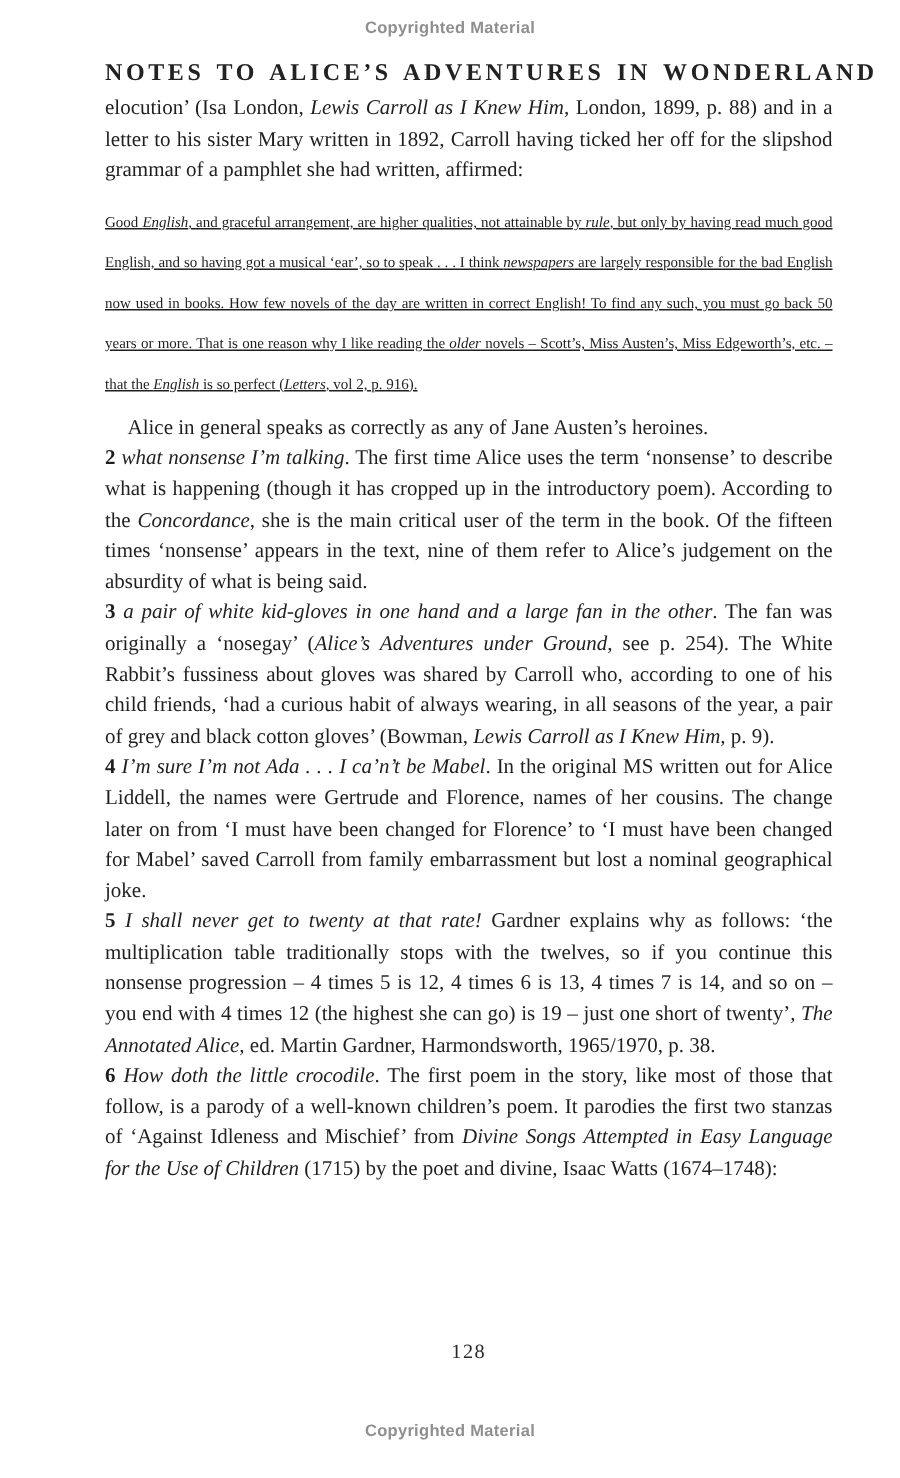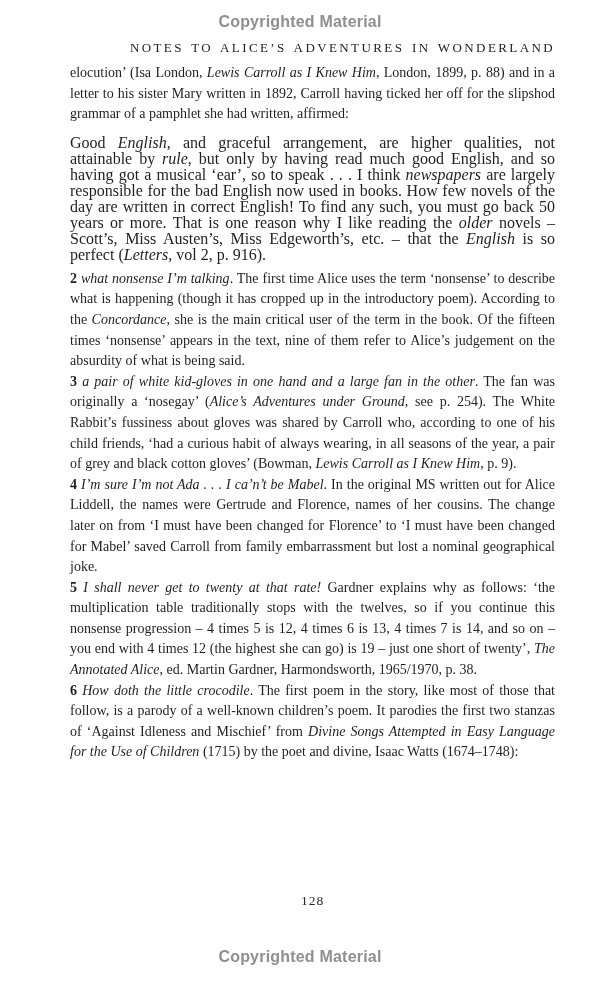--- a/index.html
+++ b/index.html
@@ -13,46 +13,47 @@
   }
   .page {
     position: absolute; inset: 0;
     background: #ffffff;
     overflow: hidden;
   }
   .copyright {
     position: absolute; left: 0; right: 0;
     text-align: center;
     font-family: "Liberation Sans", sans-serif;
-    font-size: 16px; font-weight: 700;
+    font-size: 11px; font-weight: 700;
     color: #8f8f8f;
     letter-spacing: 0.2px;
   }
   .copyright.top { top: 13px; }
   .copyright.bottom { top: 948px; }
   .running-head {
     position: absolute; top: 40px; left: 70px; width: 485px;
     text-align: right;
-    font-size: 13px; font-weight: 400;
+    font-size: 16px; font-weight: 700;
     letter-spacing: 2.4px; word-spacing: 2px;
     color: #222222;
     white-space: nowrap;
   }
   .text-block {
     position: absolute; top: 63px; left: 70px; width: 485px;
   }
   .text-block p {
     margin: 0;
     text-align: justify;
     font-size: 14px; line-height: 20.6px;
     hyphens: none;
   }
   .text-block p.quote {
-    font-size: 16px; line-height: 16px;
+    font-size: 10px; line-height: 27px;
     margin: 10px 0 6px 0;
+    text-decoration: underline;
   }
   .text-block p.indent { text-indent: 15px; }
   .i { font-style: italic; }
   .num { font-weight: 700; }
   .page-number {
     position: absolute; top: 893px; left: 70px; width: 485px;
     text-align: center;
     font-size: 13.5px; color: #2a2a2a;
     letter-spacing: 1px;
   }
@@ -62,20 +63,21 @@
 
 <div class="page">
 
   <div class="copyright top">Copyrighted Material</div>
 
   <div class="running-head">NOTES TO ALICE’S ADVENTURES IN WONDERLAND</div>
 
   <div class="text-block">
       <p class="paragraph"><span>elocution’ (Isa London, </span><span class="i">Lewis Carroll as I Knew Him</span><span>, London, 1899, p. 88) and in a letter to his sister Mary written in 1892, Carroll having ticked her off for the slipshod grammar of a pamphlet she had written, affirmed:</span></p>
       <p class="quote"><span>Good </span><span class="i">English</span><span>, and graceful arrangement, are higher qualities, not attainable by </span><span class="i">rule</span><span>, but only by having read much good English, and so having got a musical ‘ear’, so to speak . . . I think </span><span class="i">newspapers</span><span> are largely responsible for the bad English now used in books. How few novels of the day are written in correct English! To find any such, you must go back 50 years or more. That is one reason why I like reading the </span><span class="i">older</span><span> novels – Scott’s, Miss Austen’s, Miss Edgeworth’s, etc. – that the </span><span class="i">English</span><span> is so perfect (</span><span class="i">Letters</span><span>, vol 2, p. 916).</span></p>
+      <p class="paragraph indent"><span>Alice in general speaks as correctly as any of Jane Austen’s heroines.</span></p>
       <p class="note"><span class="num">2 </span><span class="i">what nonsense I’m talking</span><span>. The first time Alice uses the term ‘nonsense’ to describe what is happening (though it has cropped up in the introductory poem). According to the </span><span class="i">Concordance</span><span>, she is the main critical user of the term in the book. Of the fifteen times ‘nonsense’ appears in the text, nine of them refer to Alice’s judgement on the absurdity of what is being said.</span></p>
       <p class="note"><span class="num">3 </span><span class="i">a pair of white kid-gloves in one hand and a large fan in the other</span><span>. The fan was originally a ‘nosegay’ (</span><span class="i">Alice’s Adventures under Ground</span><span>, see p. 254). The White Rabbit’s fussiness about gloves was shared by Carroll who, according to one of his child friends, ‘had a curious habit of always wearing, in all seasons of the year, a pair of grey and black cotton gloves’ (Bowman, </span><span class="i">Lewis Carroll as I Knew Him</span><span>, p. 9).</span></p>
       <p class="note"><span class="num">4 </span><span class="i">I’m sure I’m not Ada . . . I ca’n’t be Mabel</span><span>. In the original MS written out for Alice Liddell, the names were Gertrude and Florence, names of her cousins. The change later on from ‘I must have been changed for Florence’ to ‘I must have been changed for Mabel’ saved Carroll from family embarrassment but lost a nominal geographical joke.</span></p>
       <p class="note"><span class="num">5 </span><span class="i">I shall never get to twenty at that rate!</span><span> Gardner explains why as follows: ‘the multiplication table traditionally stops with the twelves, so if you continue this nonsense progression – 4 times 5 is 12, 4 times 6 is 13, 4 times 7 is 14, and so on – you end with 4 times 12 (the highest she can go) is 19 – just one short of twenty’, </span><span class="i">The Annotated Alice</span><span>, ed. Martin Gardner, Harmondsworth, 1965/1970, p. 38.</span></p>
       <p class="note"><span class="num">6 </span><span class="i">How doth the little crocodile</span><span>. The first poem in the story, like most of those that follow, is a parody of a well-known children’s poem. It parodies the first two stanzas of ‘Against Idleness and Mischief’ from </span><span class="i">Divine Songs Attempted in Easy Language for the Use of Children</span><span> (1715) by the poet and divine, Isaac Watts (1674–1748):</span></p>
     </div>
 
   <div class="page-number">128</div>
 
   <div class="copyright bottom">Copyrighted Material</div>

